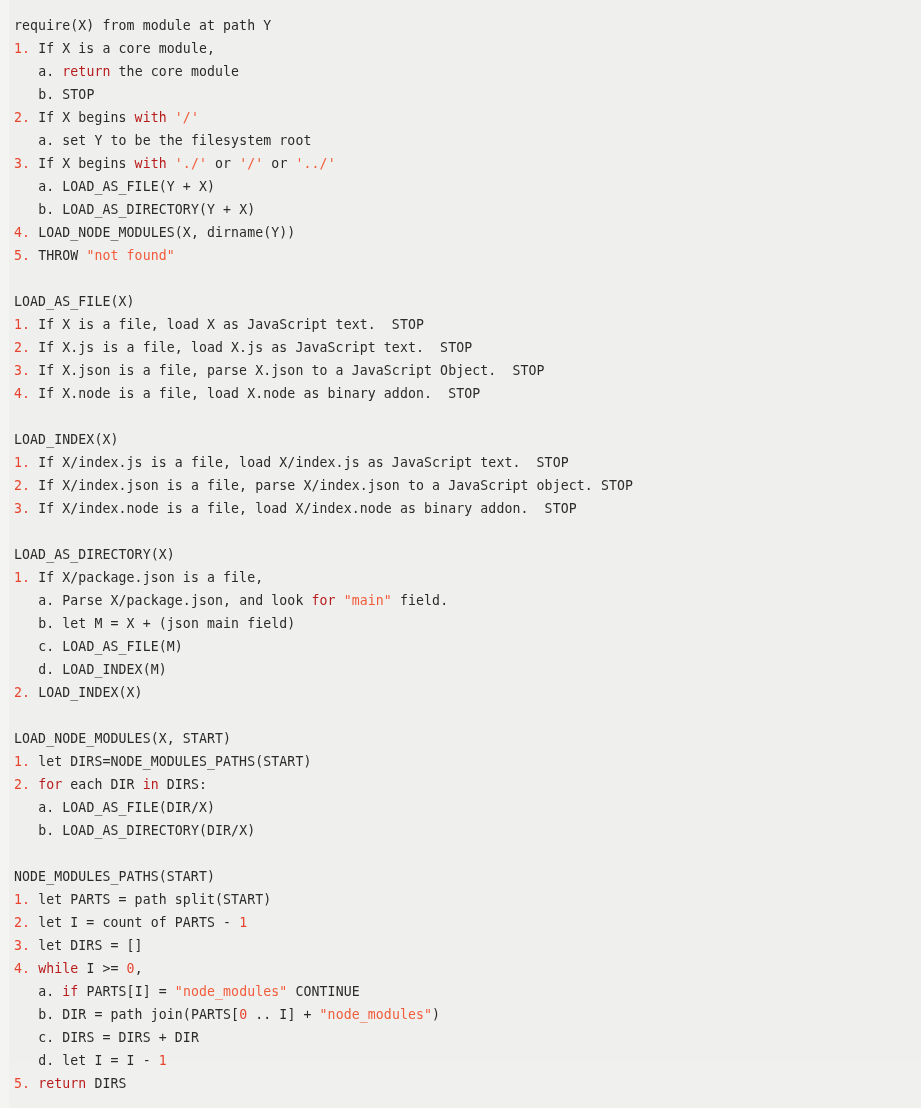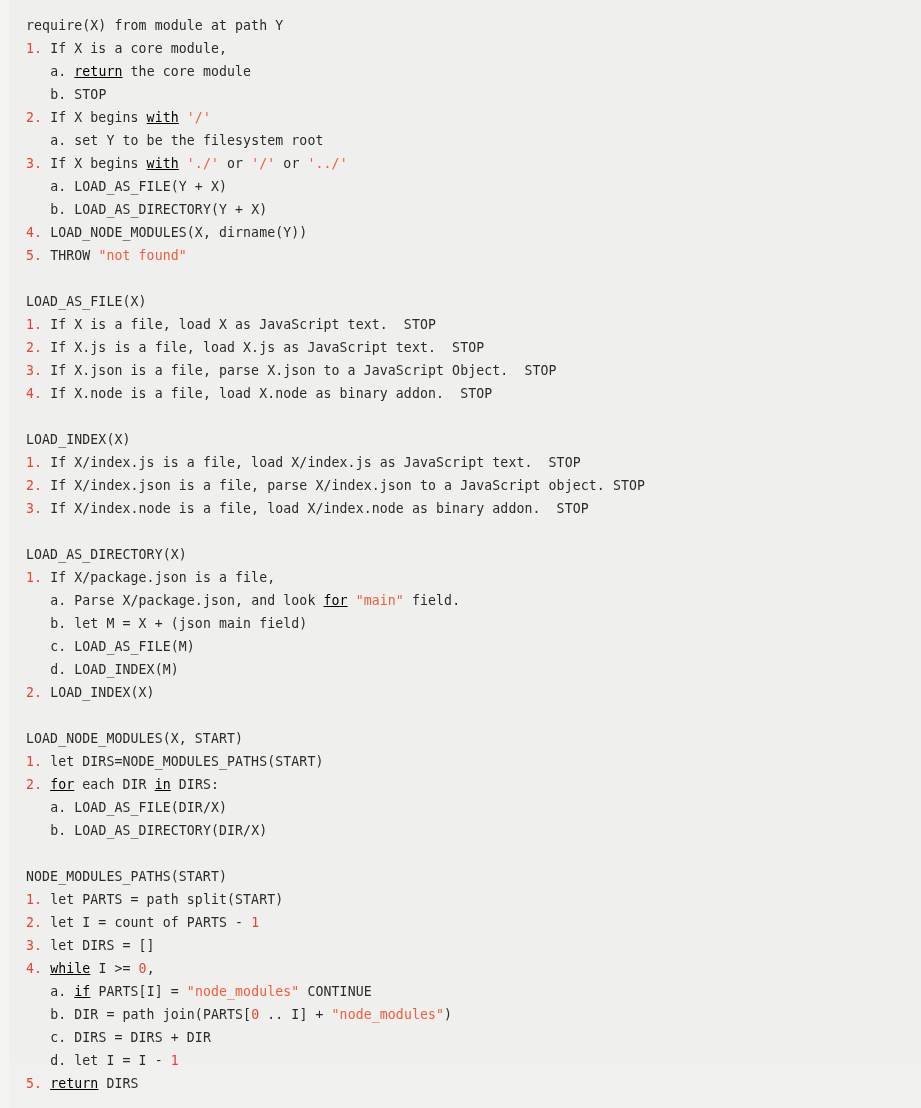--- a/index.html
+++ b/index.html
@@ -14,21 +14,21 @@
     font-family: "DejaVu Sans Mono", "Liberation Mono", monospace;
   }
   #code-block {
     position: absolute;
     left: 0;
     top: 0;
     width: 921px;
     height: 1062px;
     background: #efefed;
     box-sizing: border-box;
-    padding: 14px 0 0 12px;
+    padding: 14px 0 0 0;
   }
   
   #gutter-strip {
     position: absolute;
     left: 0;
     top: 0;
     width: 9px;
     height: 1108px;
     background: #f4f4f2;
   }
@@ -44,21 +44,21 @@
   }
   .line {
     height: 23px;
     white-space: pre;
   }
   .blank {
     height: 23px;
   }
   
   .num    { color: #e8432e; }   
-  .kw     { color: #000000; text-decoration: underline; }   
+  .kw     { color: #b91c1c; }   
   .str    { color: #f25c3b; }   
   .plain  { color: #2b2b2b; }
 </style>
 </head>
 <body>
 
 <div id="code-block">
   <div id="gutter-strip"></div>
   <pre class="code-lines" id="code-lines"><div class="line">require(X) from module at path Y</div><div class="line"><span class="num">1.</span><span class="plain"> If X is a core module,</span></div><div class="line"><span class="plain">   </span><span class="plain">a.</span><span class="plain"> </span><span class="kw">return</span><span class="plain"> the core module</span></div><div class="line"><span class="plain">   </span><span class="plain">b.</span><span class="plain"> STOP</span></div><div class="line"><span class="num">2.</span><span class="plain"> If X begins </span><span class="kw">with</span><span class="plain"> </span><span class="str">'/'</span></div><div class="line"><span class="plain">   </span><span class="plain">a.</span><span class="plain"> set Y to be the filesystem root</span></div><div class="line"><span class="num">3.</span><span class="plain"> If X begins </span><span class="kw">with</span><span class="plain"> </span><span class="str">'./'</span><span class="plain"> or </span><span class="str">'/'</span><span class="plain"> or </span><span class="str">'../'</span></div><div class="line"><span class="plain">   </span><span class="plain">a.</span><span class="plain"> LOAD_AS_FILE(Y + X)</span></div><div class="line"><span class="plain">   </span><span class="plain">b.</span><span class="plain"> LOAD_AS_DIRECTORY(Y + X)</span></div><div class="line"><span class="num">4.</span><span class="plain"> LOAD_NODE_MODULES(X, dirname(Y))</span></div><div class="line"><span class="num">5.</span><span class="plain"> THROW </span><span class="str">"not found"</span></div><div class="blank"> </div><div class="line">LOAD_AS_FILE(X)</div><div class="line"><span class="num">1.</span><span class="plain"> If X is a file, load X as JavaScript text.  STOP</span></div><div class="line"><span class="num">2.</span><span class="plain"> If X.js is a file, load X.js as JavaScript text.  STOP</span></div><div class="line"><span class="num">3.</span><span class="plain"> If X.json is a file, parse X.json to a JavaScript Object.  STOP</span></div><div class="line"><span class="num">4.</span><span class="plain"> If X.node is a file, load X.node as binary addon.  STOP</span></div><div class="blank"> </div><div class="line">LOAD_INDEX(X)</div><div class="line"><span class="num">1.</span><span class="plain"> If X/index.js is a file, load X/index.js as JavaScript text.  STOP</span></div><div class="line"><span class="num">2.</span><span class="plain"> If X/index.json is a file, parse X/index.json to a JavaScript object. STOP</span></div><div class="line"><span class="num">3.</span><span class="plain"> If X/index.node is a file, load X/index.node as binary addon.  STOP</span></div><div class="blank"> </div><div class="line">LOAD_AS_DIRECTORY(X)</div><div class="line"><span class="num">1.</span><span class="plain"> If X/package.json is a file,</span></div><div class="line"><span class="plain">   </span><span class="plain">a.</span><span class="plain"> Parse X/package.json, and look </span><span class="kw">for</span><span class="plain"> </span><span class="str">"main"</span><span class="plain"> field.</span></div><div class="line"><span class="plain">   </span><span class="plain">b.</span><span class="plain"> let M = X + (json main field)</span></div><div class="line"><span class="plain">   </span><span class="plain">c.</span><span class="plain"> LOAD_AS_FILE(M)</span></div><div class="line"><span class="plain">   </span><span class="plain">d.</span><span class="plain"> LOAD_INDEX(M)</span></div><div class="line"><span class="num">2.</span><span class="plain"> LOAD_INDEX(X)</span></div><div class="blank"> </div><div class="line">LOAD_NODE_MODULES(X, START)</div><div class="line"><span class="num">1.</span><span class="plain"> let DIRS=NODE_MODULES_PATHS(START)</span></div><div class="line"><span class="num">2.</span><span class="plain"> </span><span class="kw">for</span><span class="plain"> each DIR </span><span class="kw">in</span><span class="plain"> DIRS:</span></div><div class="line"><span class="plain">   </span><span class="plain">a.</span><span class="plain"> LOAD_AS_FILE(DIR/X)</span></div><div class="line"><span class="plain">   </span><span class="plain">b.</span><span class="plain"> LOAD_AS_DIRECTORY(DIR/X)</span></div><div class="blank"> </div><div class="line">NODE_MODULES_PATHS(START)</div><div class="line"><span class="num">1.</span><span class="plain"> let PARTS = path split(START)</span></div><div class="line"><span class="num">2.</span><span class="plain"> let I = count of PARTS - </span><span class="num">1</span></div><div class="line"><span class="num">3.</span><span class="plain"> let DIRS = []</span></div><div class="line"><span class="num">4.</span><span class="plain"> </span><span class="kw">while</span><span class="plain"> I &gt;= </span><span class="num">0</span><span class="plain">,</span></div><div class="line"><span class="plain">   </span><span class="plain">a.</span><span class="plain"> </span><span class="kw">if</span><span class="plain"> PARTS[I] = </span><span class="str">"node_modules"</span><span class="plain"> CONTINUE</span></div><div class="line"><span class="plain">   </span><span class="plain">b.</span><span class="plain"> DIR = path join(PARTS[</span><span class="num">0</span><span class="plain"> .. I] + </span><span class="str">"node_modules"</span><span class="plain">)</span></div><div class="line"><span class="plain">   </span><span class="plain">c.</span><span class="plain"> DIRS = DIRS + DIR</span></div><div class="line"><span class="plain">   </span><span class="plain">d.</span><span class="plain"> let I = I - </span><span class="num">1</span></div><div class="line"><span class="num">5.</span><span class="plain"> </span><span class="kw">return</span><span class="plain"> DIRS</span></div></pre>
 </div>

